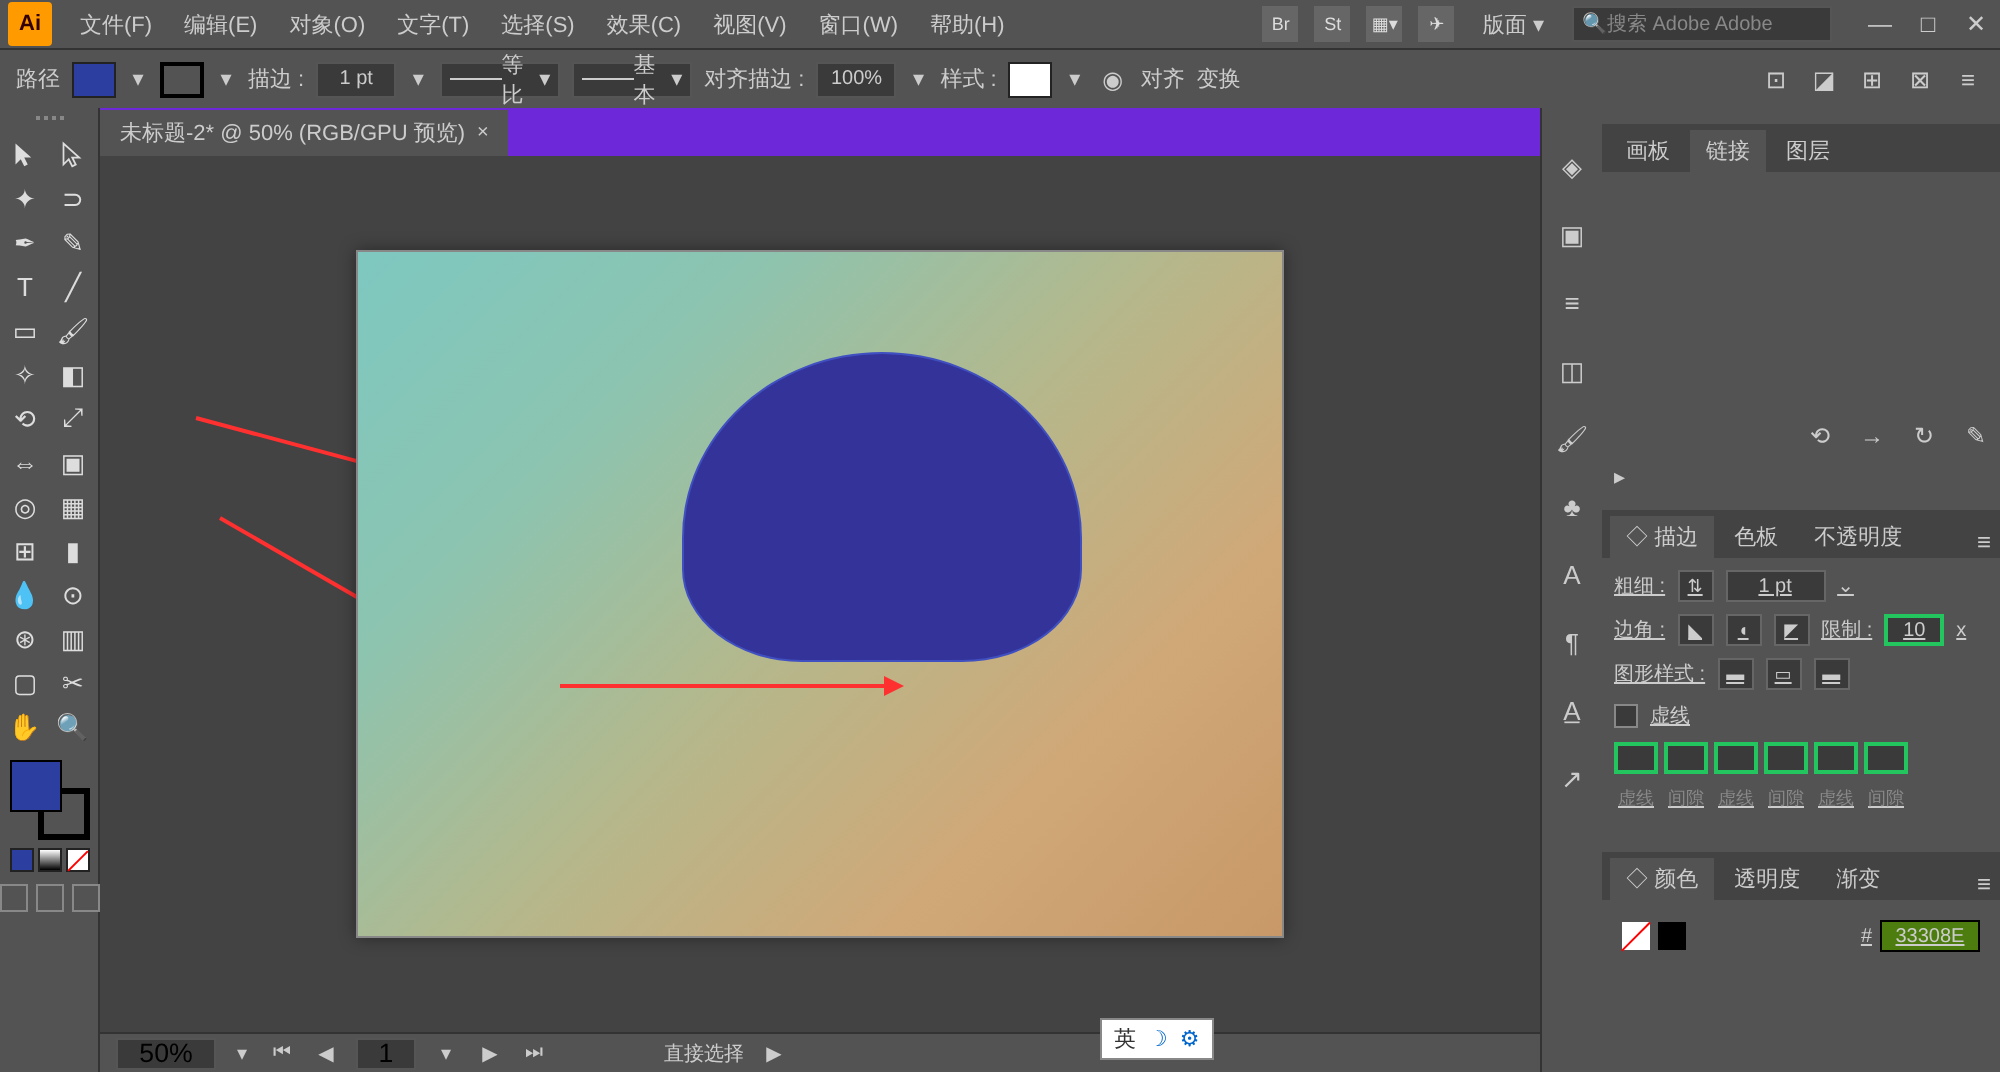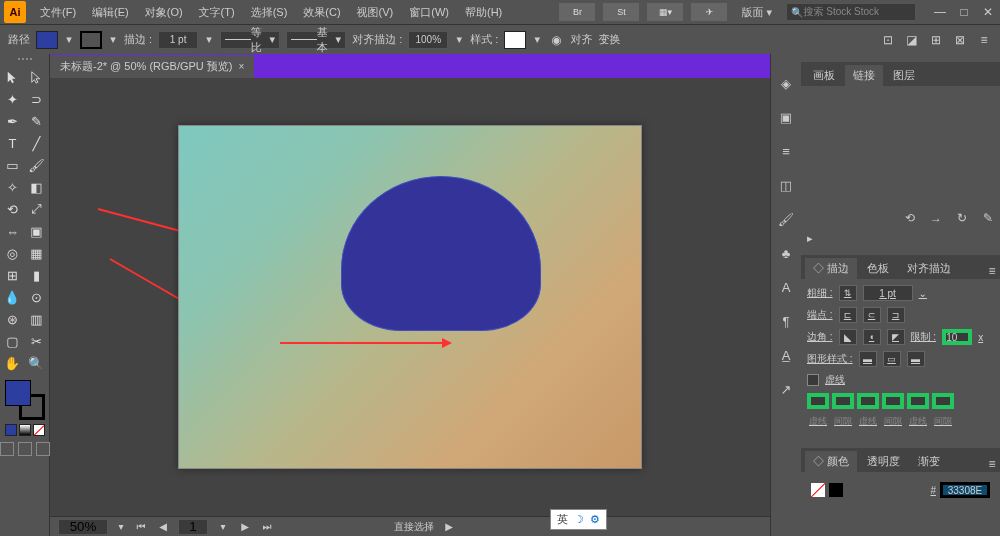--- a/index.html
+++ b/index.html
@@ -4,21 +4,21 @@
 <style>
   * { margin: 0; padding: 0; box-sizing: border-box; font-family: "Microsoft YaHei", sans-serif; }
   body { background: #434343; color: #ccc; font-size: 11px; overflow: hidden; width: 1000px; height: 536px; position: relative; }
   
   
   .topbar { height: 24px; background: #535353; display: flex; align-items: center; padding: 0 4px; justify-content: space-between; }
   .ai-logo { width: 22px; height: 22px; background: #ff9a00; color: #330000; display: flex; align-items: center; justify-content: center; font-weight: bold; font-size: 11px; border-radius: 2px; margin-right: 8px; }
   .menu { display: flex; gap: 4px; }
   .menu-item { padding: 2px 6px; cursor: pointer; }
   .topbar-right { margin-left: auto; display: flex; align-items: center; gap: 8px; }
-  .top-icon { width: 36px; height: 18px; background: #666; display: flex; align-items: center; justify-content: center; font-size: 9px; color: #ddd; }
+  .top-icon { width: 18px; height: 18px; background: #666; display: flex; align-items: center; justify-content: center; font-size: 9px; color: #ddd; }
   .workspace-label { font-size: 11px; padding: 0 6px; }
   .search-box { width: 130px; height: 18px; background: #3a3a3a; border: 1px solid #555; display: flex; align-items: center; padding: 0 4px; font-size: 10px; color: #888; }
   .winbtns { display: flex; gap: 8px; margin-left: 8px; font-size: 12px; }
   .winbtn { width: 16px; text-align: center; cursor: pointer; }
   
   
   .ctrlbar { height: 30px; background: #535353; border-top: 1px solid #333; display: flex; align-items: center; padding: 0 8px; gap: 6px; font-size: 11px; }
   .ctrl-label { color: #ccc; }
   .swatch { width: 22px; height: 18px; border: 1px solid #222; display: inline-block; }
   .fill-swatch { background: #2c3fa1; }
@@ -58,40 +58,40 @@
   .shape { position: absolute; left: 162px; top: 50px; width: 200px; height: 155px; background: #333399; border-radius: 50% 50% 30% 30% / 60% 60% 30% 30%; border: 1px solid #4050c0; }
   .arrow1 { position: absolute; left: 48px; top: 130px; width: 120px; height: 2px; background: #ff3030; transform: rotate(15deg); transform-origin: left; }
   .arrow2 { position: absolute; left: 60px; top: 180px; width: 120px; height: 2px; background: #ff3030; transform: rotate(30deg); transform-origin: left; }
   .arrow3 { position: absolute; left: 230px; top: 264px; width: 170px; height: 2px; background: #ff3030; }
   .arrow3::after { content: ""; position: absolute; right: -2px; top: -4px; border-left: 10px solid #ff3030; border-top: 5px solid transparent; border-bottom: 5px solid transparent; }
   
   
   .statusbar { height: 20px; background: #535353; border-top: 1px solid #333; display: flex; align-items: center; padding: 0 8px; gap: 8px; font-size: 10px; }
   .zoom-box { width: 50px; height: 16px; background: #3a3a3a; border: 1px solid #555; text-align: center; }
   .nav-btn { width: 14px; text-align: center; cursor: pointer; }
-  .status-tool { margin-left: 112px; }
+  .status-tool { margin-left: 50px; }
   .ime-box { position: absolute; left: 500px; bottom: 6px; background: #fff; color: #333; padding: 2px 6px; display: flex; gap: 6px; align-items: center; font-size: 11px; border: 1px solid #888; }
   
   
   .rightside { width: 230px; background: #535353; border-left: 1px solid #333; display: flex; }
   .iconstrip { width: 30px; background: #535353; display: flex; flex-direction: column; align-items: center; padding-top: 20px; gap: 16px; }
   .strip-icon { width: 18px; height: 18px; display: flex; align-items: center; justify-content: center; color: #ccc; font-size: 13px; }
   .panels { flex: 1; display: flex; flex-direction: column; }
   .panel-tabs { height: 24px; background: #434343; display: flex; align-items: flex-end; padding-left: 4px; gap: 2px; margin-top: 8px; }
   .ptab { padding: 3px 8px; font-size: 11px; background: #434343; cursor: pointer; }
   .ptab.active { background: #535353; }
   .panel-body { background: #535353; padding: 6px; font-size: 10px; text-decoration: underline; }
   .panel-body.empty { height: 120px; }
   .panel-row { display: flex; align-items: center; gap: 6px; margin-bottom: 6px; }
   .mini-btn { width: 18px; height: 16px; background: #3a3a3a; border: 1px solid #666; display: flex; align-items: center; justify-content: center; font-size: 9px; }
   .panel-select { width: 50px; height: 16px; background: #3a3a3a; border: 1px solid #666; font-size: 10px; color: #ccc; text-align: center; }
-  .panel-input { width: 30px; height: 16px; background: #3a3a3a; border: 4px solid #22c55e; font-size: 10px; color: #ccc; }
+  .panel-input { width: 30px; height: 16px; background: #3a3a3a; border: 2px solid #22c55e; font-size: 10px; color: #ccc; text-align: center; }
   .panel-icons-row { display: flex; gap: 10px; justify-content: flex-end; padding: 4px; }
   .color-hex-row { display: flex; align-items: center; gap: 4px; padding: 4px; }
-  .hex-input { width: 50px; height: 16px; background: #0c4a6e; border: 3px solid #000000; color: #ccc; font-size: 10px; text-align: center; }
+  .hex-input { width: 50px; height: 16px; background: #4d7c0f; border: 1px solid #000000; color: #ccc; font-size: 10px; text-align: center; }
   .mini-swatch { width: 14px; height: 14px; }
   .checkbox { width: 12px; height: 12px; border: 1px solid #888; background: #3a3a3a; }
 </style>
 </head>
 <body>
 
 <div class="topbar">
   <div class="ai-logo">Ai</div>
   <div class="menu">
     <div class="menu-item">文件(F)</div>
@@ -103,21 +103,21 @@
     <div class="menu-item">视图(V)</div>
     <div class="menu-item">窗口(W)</div>
     <div class="menu-item">帮助(H)</div>
   </div>
   <div class="topbar-right">
     <div class="top-icon">Br</div>
     <div class="top-icon">St</div>
     <div class="top-icon">▦▾</div>
     <div class="top-icon">✈</div>
     <div class="workspace-label"><span>版面</span> ▾</div>
-    <div class="search-box">🔍 <span>搜索 Stock Stock</span></div>
+    <div class="search-box">🔍 <span>搜索 Adobe Adobe</span></div>
     <div class="winbtns">
       <div class="winbtn">—</div>
       <div class="winbtn">□</div>
       <div class="winbtn">✕</div>
     </div>
   </div>
 </div>
 
 <div class="ctrlbar">
   <span class="ctrl-label">路径</span>
@@ -298,35 +298,29 @@
         <span class="ctrl-icon">⟲</span>
         <span class="ctrl-icon">→</span>
         <span class="ctrl-icon">↻</span>
         <span class="ctrl-icon">✎</span>
       </div>
       <span style="padding:2px 6px">▸</span>
 
       <div class="panel-tabs">
         <div class="ptab active">◇ <span>描边</span></div>
         <div class="ptab">色板</div>
-        <div class="ptab">对齐描边</div>
+        <div class="ptab">不透明度</div>
         <span style="margin-left:auto;padding:0 6px" class="ctrl-icon">≡</span>
       </div>
       <div class="panel-body">
         <div class="panel-row">
           <span>粗细 :</span>
           <span class="mini-btn">⇅</span>
           <input class="panel-select" value="1 pt" style="">
           <span>⌄</span>
-        </div>
-        <div class="panel-row">
-          <span>端点 :</span>
-          <span class="mini-btn">⊏</span>
-          <span class="mini-btn">⊂</span>
-          <span class="mini-btn">⊐</span>
         </div>
         <div class="panel-row">
           <span>边角 :</span>
           <span class="mini-btn">◣</span>
           <span class="mini-btn">◖</span>
           <span class="mini-btn">◤</span>
           <span>限制 :</span>
           <input class="panel-input" value="10" style="">
           <span>x</span>
         </div>

